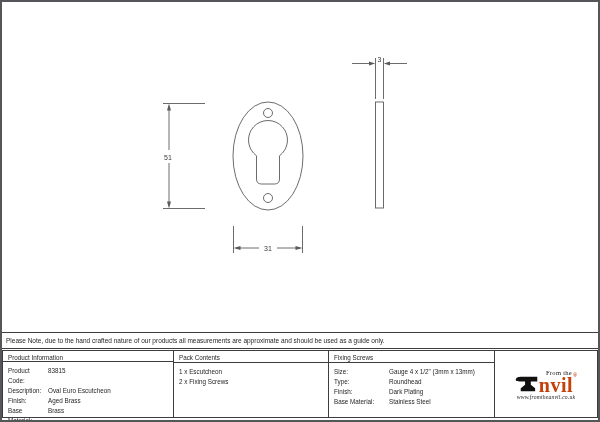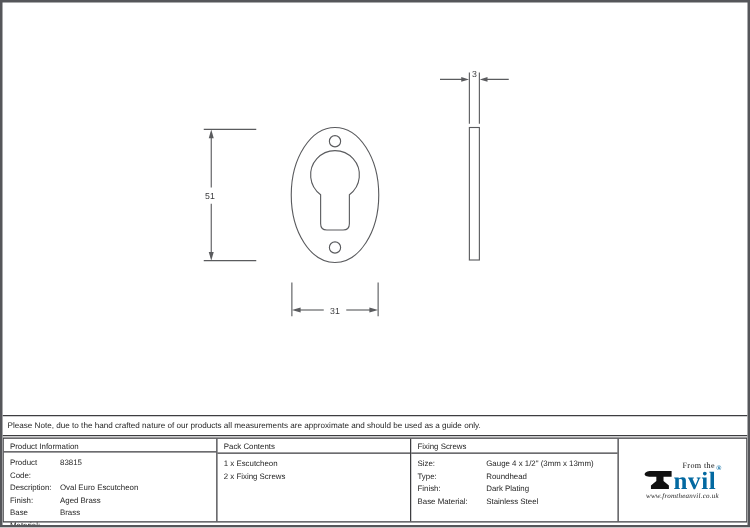--- a/index.html
+++ b/index.html
@@ -37,21 +37,21 @@
   .c1 .kv .k { width:40px; }
   .c3 .kv .k { width:55px; }
 
   .logo { text-align:center; line-height:normal; }
   .logo-tagline {
     display:block; font-family:"Liberation Serif", serif; font-size:6.5px;
     color:#111; margin-left:26px; margin-bottom:-1px; letter-spacing:.3px;
   }
   .logo-main {
     display:flex; align-items:flex-end; justify-content:center;
-    font-family:"Liberation Serif", serif; font-weight:bold; color:#0369a1;
+    font-family:"Liberation Serif", serif; font-weight:bold; color:#c2410c;
   }
   .logo-main .brand-rest { font-size:20px; line-height:16px; letter-spacing:.5px; }
   .logo-main .reg { font-size:5.5px; line-height:5px; align-self:flex-start; margin-top:-2px; }
   .anvil-glyph { margin-right:1px; margin-bottom:0px; }
   .logo-site {
     display:block; font-family:"Liberation Serif", serif; font-style:italic;
     font-size:5.6px; color:#222; margin-top:1px; letter-spacing:.2px;
   }
 </style>
 </head>

